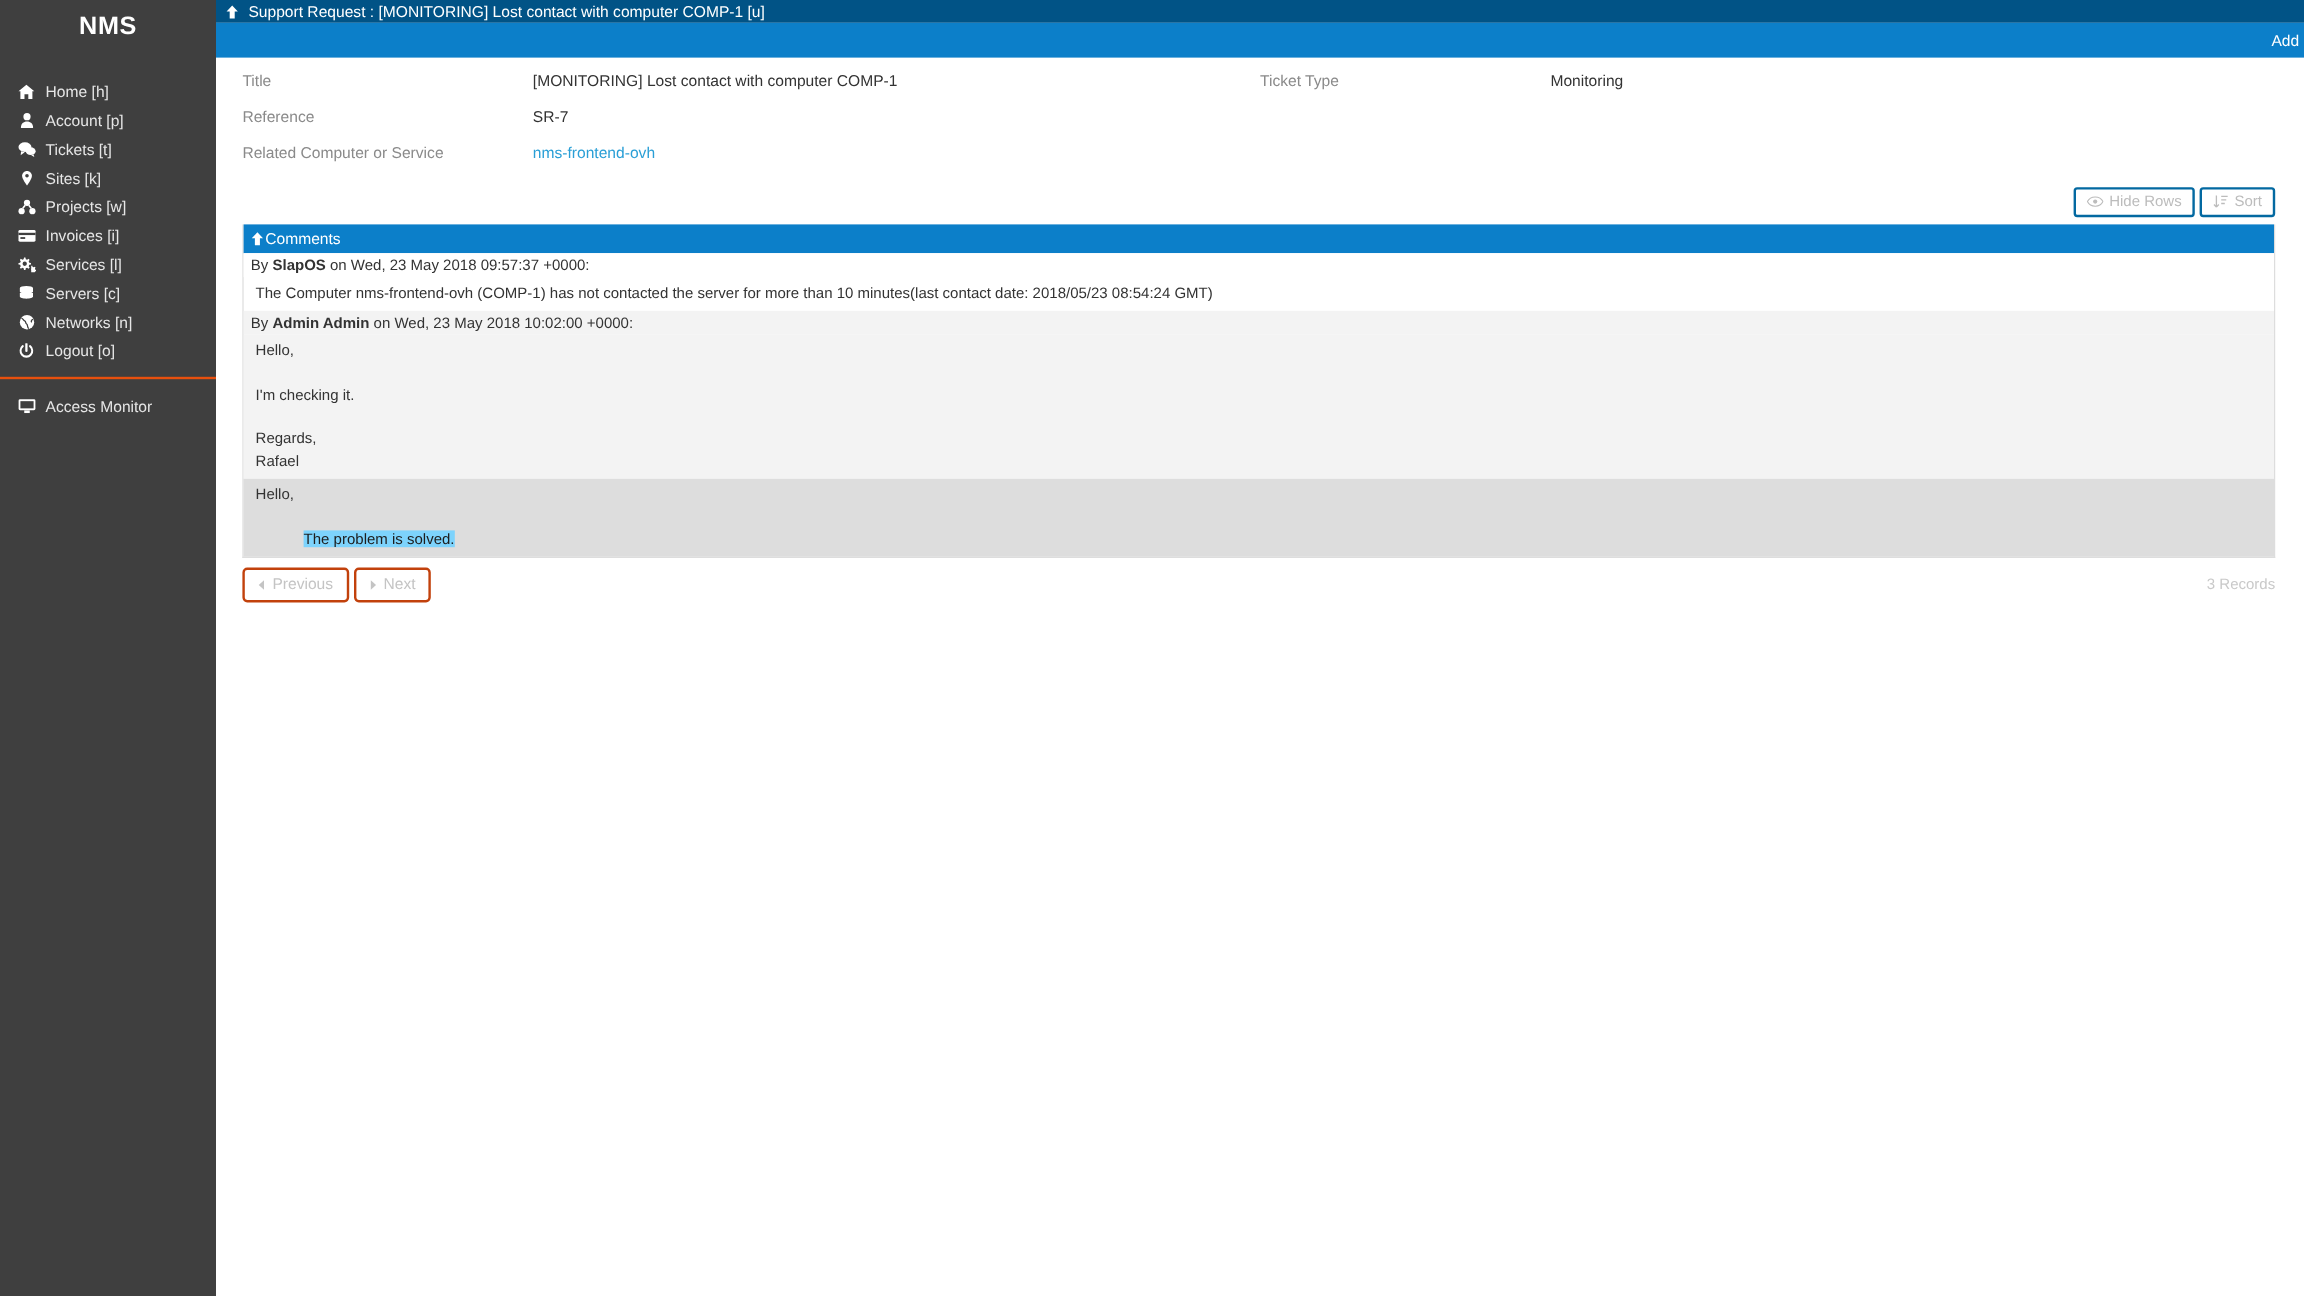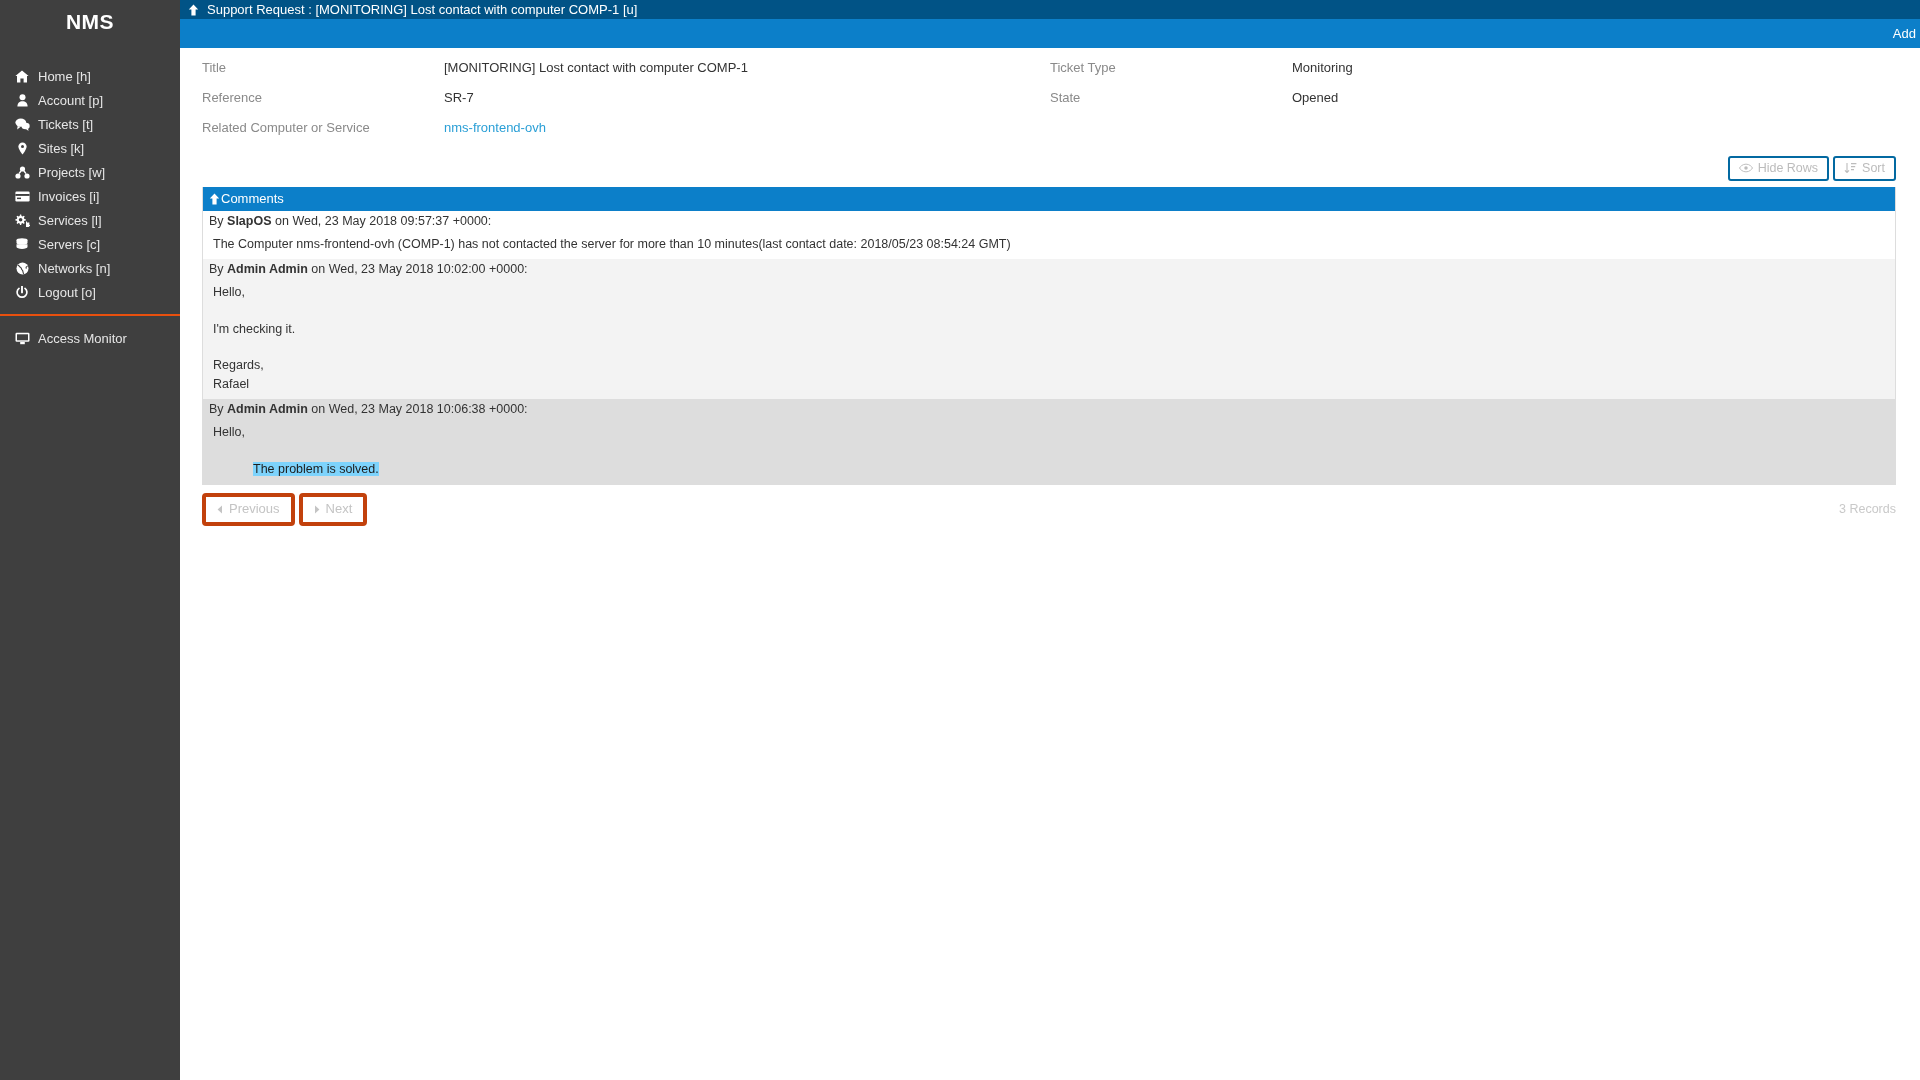--- a/index.html
+++ b/index.html
@@ -178,21 +178,21 @@
     align-items: center;
     justify-content: space-between;
     margin: 0 24px 0 22px;
     padding: 8px 0 8px 0;
   }
   #pager-left { display: flex; gap: 4px; }
   .pg-btn {
     display: inline-flex;
     align-items: center;
     gap: 6px;
-    border: 4px solid #c2410c;
+    border: 2px solid #c2410c;
     border-radius: 4px;
     background: #ffffff;
     color: #c4c4c4;
     font-size: 13px;
     padding: 5px 11px;
     cursor: pointer;
     line-height: 1.1;
   }
   .pg-btn svg { display: block; }
   #record-count { color: #c9c9c9; font-size: 12.5px; }
@@ -350,24 +350,20 @@
           </div>
           <div class="field-row">
             <div class="field-label">Related Computer or Service</div>
             <div class="field-value link">nms-frontend-ovh</div>
           </div>
         </div>
       <div class="field-col" id="fields-right">
           <div class="field-row">
             <div class="field-label">Ticket Type</div>
             <div class="field-value">Monitoring</div>
-          </div>
-          <div class="field-row">
-            <div class="field-label">State</div>
-            <div class="field-value">Opened</div>
           </div>
         </div>
     </div>
 
     <div id="list-toolbar">
       <button class="tb-btn">
         <span>
           <svg width="14" height="10" viewBox="0 0 16 10">
             <path d="M8 0.6 C4 0.6 1.4 3.4 0.6 5 C1.4 6.6 4 9.4 8 9.4 C12 9.4 14.6 6.6 15.4 5 C14.6 3.4 12 0.6 8 0.6 Z" fill="none" stroke="#bcbcbc" stroke-width="1.1"></path>
             <circle cx="8" cy="5" r="2" fill="#bcbcbc"></circle>
@@ -403,21 +399,20 @@
           <div class="comment-entry row-alt">
             <div class="comment-meta"><span>By </span><b>Admin Admin</b><span> on Wed, 23 May 2018 10:02:00 +0000:</span></div>
             <div class="comment-body"><span>Hello,
 
 I'm checking it.
 
 Regards,
 Rafael</span></div>
           </div>
           <div class="comment-entry row-alt2">
-            <div class="comment-meta"><span>By </span><b>Admin Admin</b><span> on Wed, 23 May 2018 10:06:38 +0000:</span></div>
             <div class="comment-body"><span>Hello,
 
 </span><span class="selected-text">The problem is solved.</span></div>
           </div>
         </div>
     </div>
 
     <div id="pager">
       <div id="pager-left">
         <button class="pg-btn">

